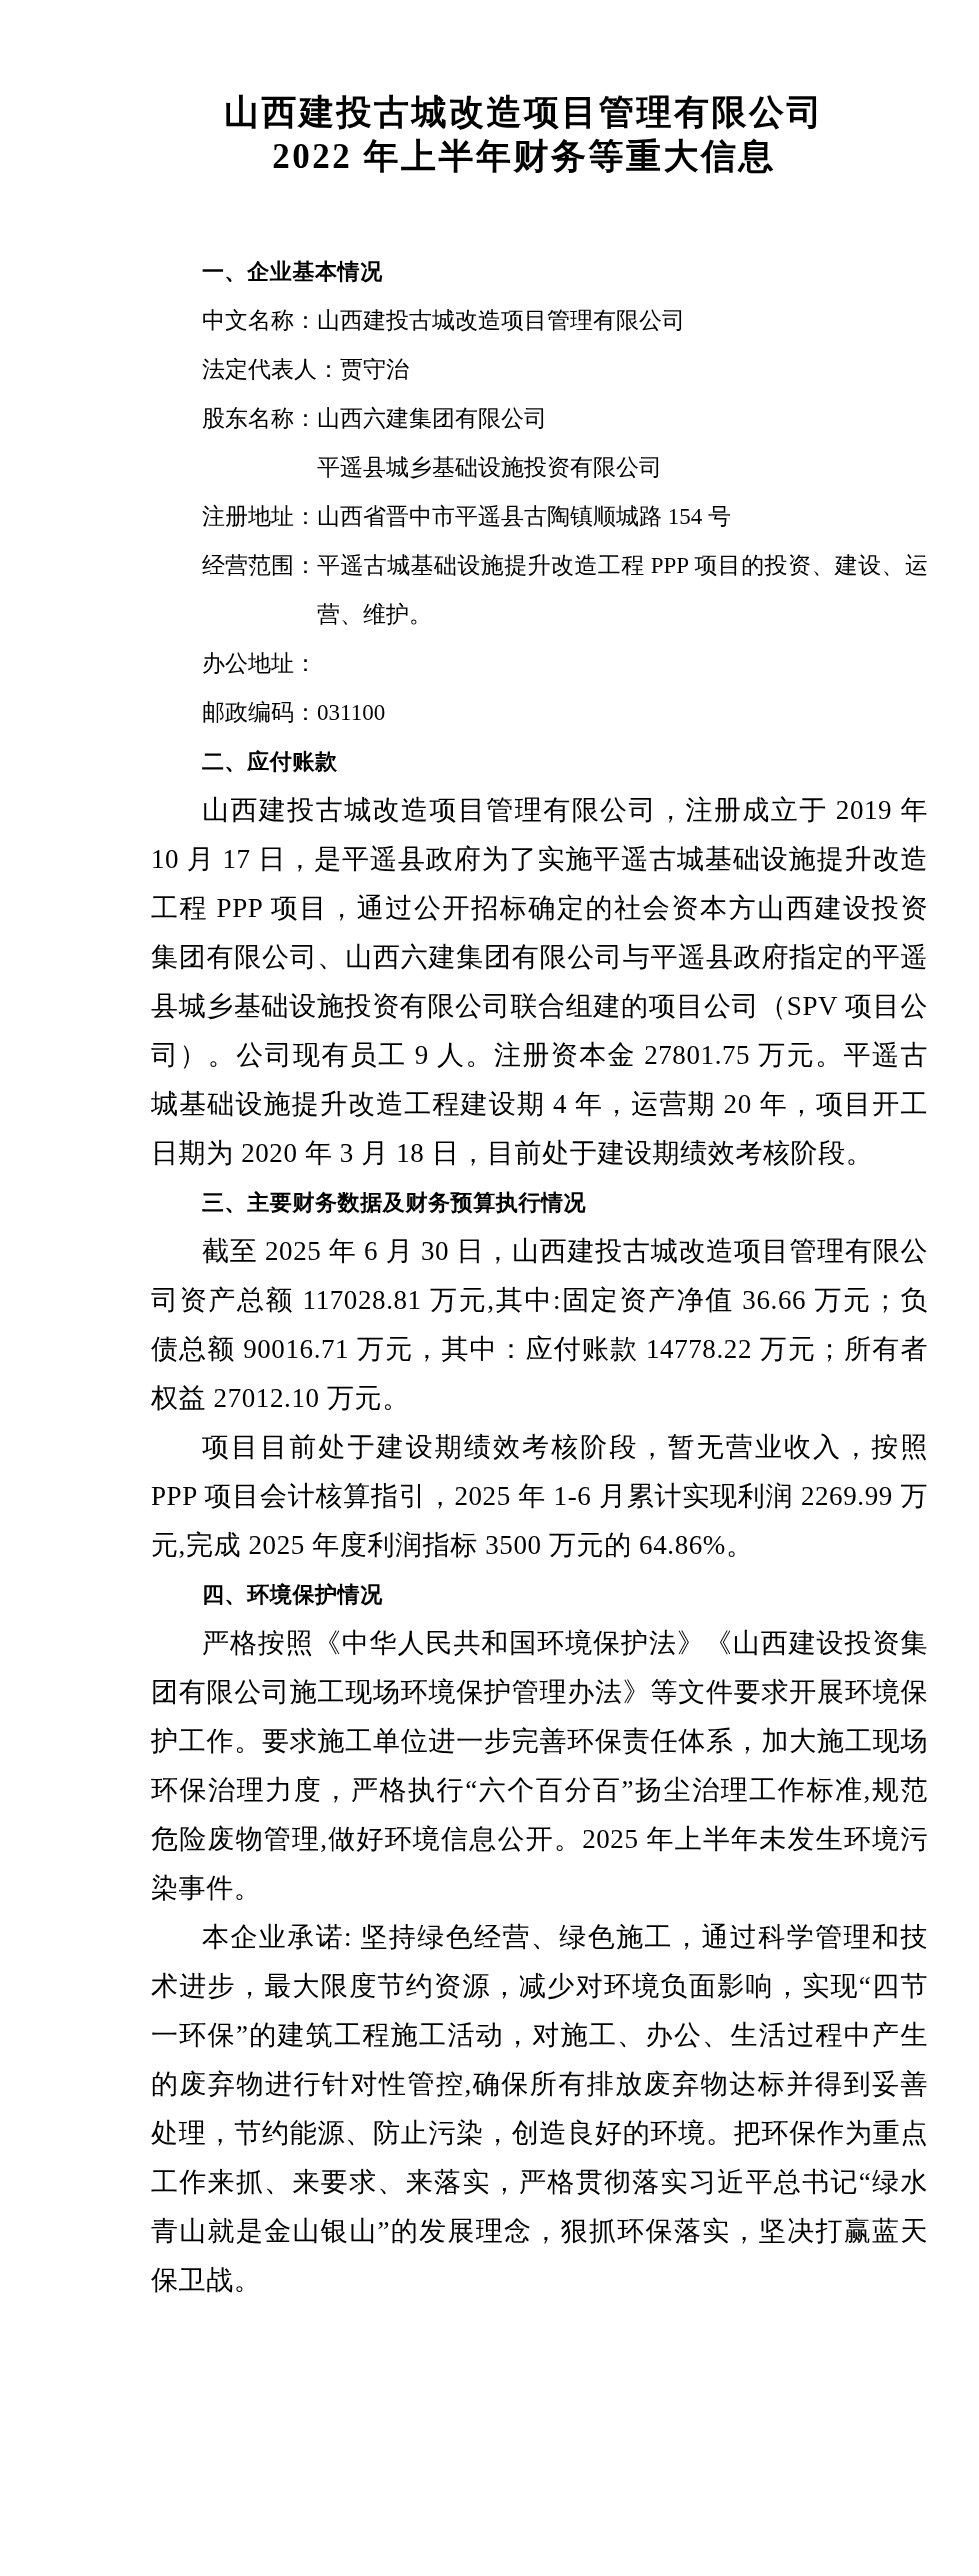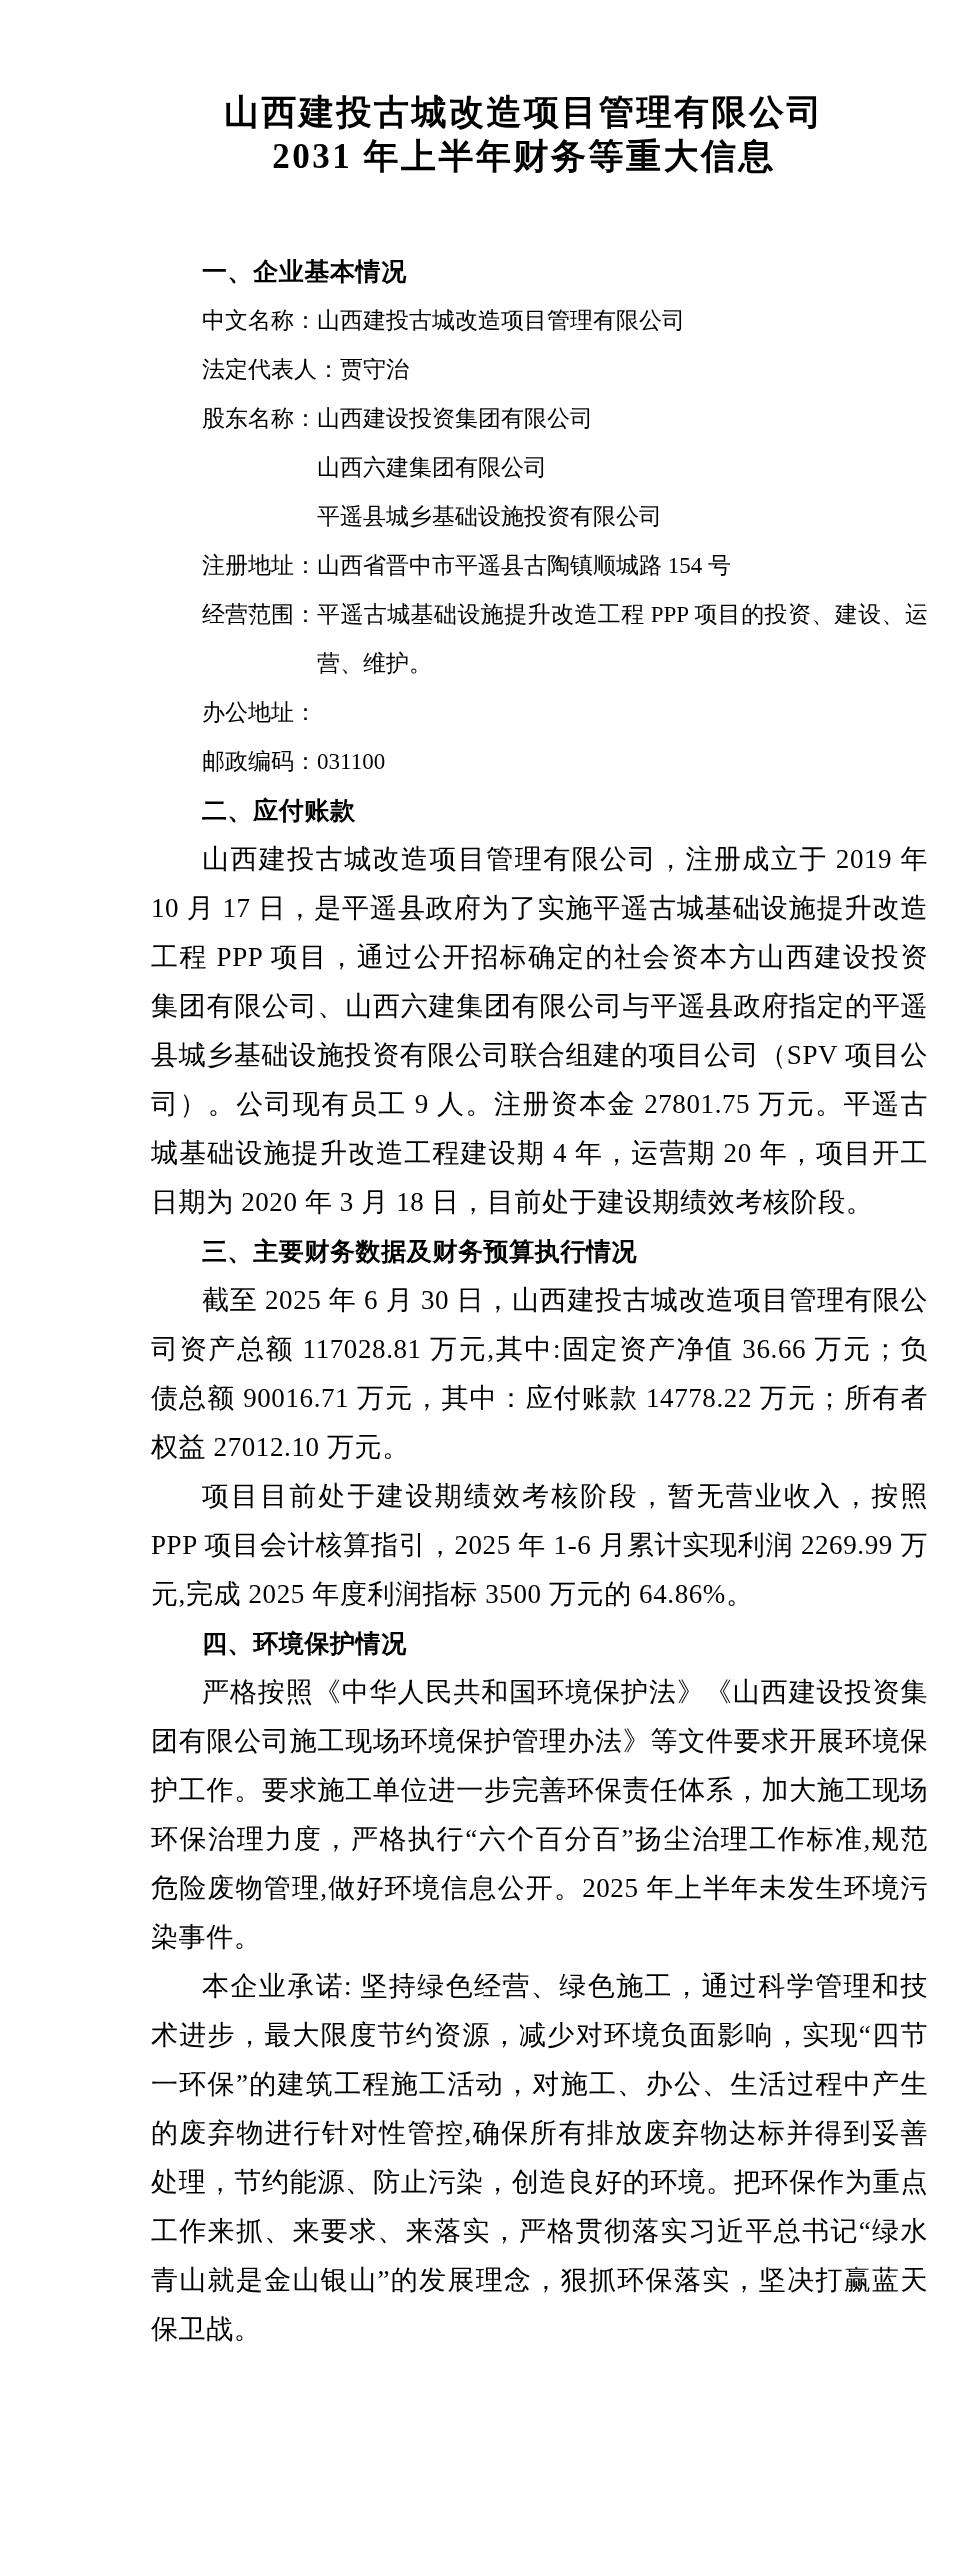--- a/index.html
+++ b/index.html
@@ -19,21 +19,21 @@
     font-size: 35px;
     line-height: 44px;
     letter-spacing: 2.5px;
     margin-left: -31px;
     margin-bottom: 68px;
     white-space: nowrap;
   }
   .section { margin: 0; }
   .section-heading {
     font-weight: bold;
-    font-size: 25px;
+    font-size: 22px;
     line-height: 49px;
     padding-left: 51px;
     letter-spacing: 0.6px;
   }
   .info-row {
     display: flex;
     font-size: 23px;
     line-height: 49px;
     padding-left: 51px;
   }
@@ -49,40 +49,39 @@
     margin: 0;
   }
 </style>
 </head>
 <body>
 
 <div class="page">
 
   <div class="doc-title">
     <div>山西建投古城改造项目管理有限公司</div>
-    <div>2031 年上半年财务等重大信息</div>
+    <div>2022 年上半年财务等重大信息</div>
   </div>
 
   <div class="section">
     <div class="section-heading">一、企业基本情况</div>
 
     <div class="info-row">
       <span class="info-label">中文名称：</span>
       <span class="info-value">山西建投古城改造项目管理有限公司</span>
     </div>
 
     <div class="info-row">
       <span class="info-label">法定代表人：</span>
       <span class="info-value">贾守治</span>
     </div>
 
     <div class="info-row">
       <span class="info-label">股东名称：</span>
       <span class="info-value">
-        <div>山西建设投资集团有限公司</div>
         <div>山西六建集团有限公司</div>
         <div>平遥县城乡基础设施投资有限公司</div>
       </span>
     </div>
 
     <div class="info-row">
       <span class="info-label">注册地址：</span>
       <span class="info-value">山西省晋中市平遥县古陶镇顺城路 154 号</span>
     </div>
 

